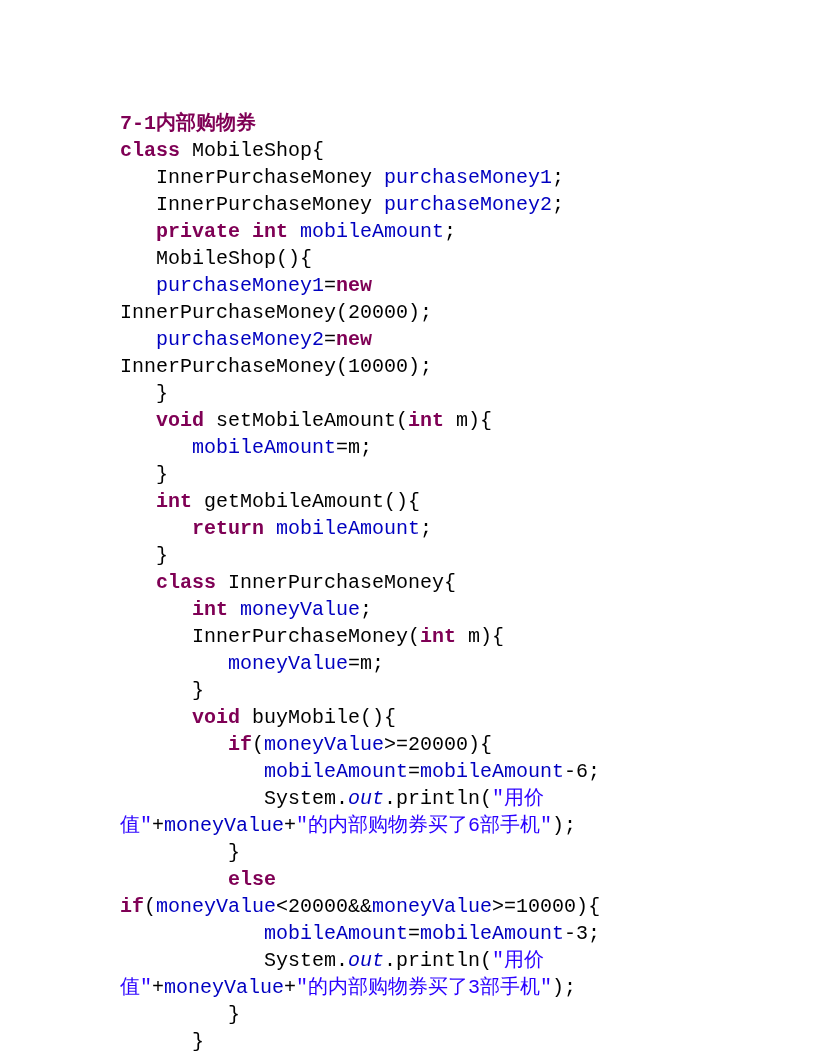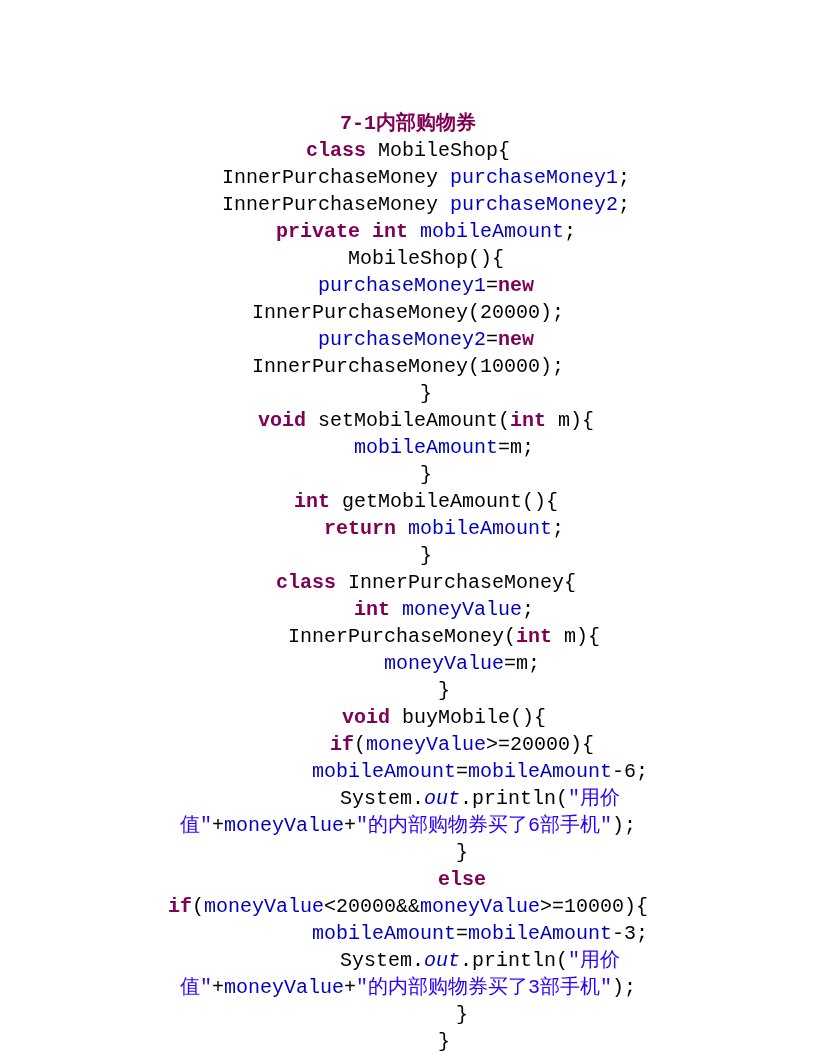--- a/index.html
+++ b/index.html
@@ -7,21 +7,20 @@
     padding: 0;
     background: #ffffff;
     width: 816px;
     height: 1056px;
     font-family: Consolas, "Courier New", monospace;
     font-size: 20px;
     line-height: 1.35;
   }
   .page {
     padding: 110px 120px 0 120px;
-    text-align: center;
   }
   .keyword { color: #7f0055; font-weight: bold; }
   .field { color: #0000c0; }
   .staticfield { color: #0000c0; font-style: italic; }
   .str { color: #2a00ff; }
   .plain { color: #000000; }
   pre {
     margin: 0;
     white-space: pre-wrap;
     word-wrap: break-word;

